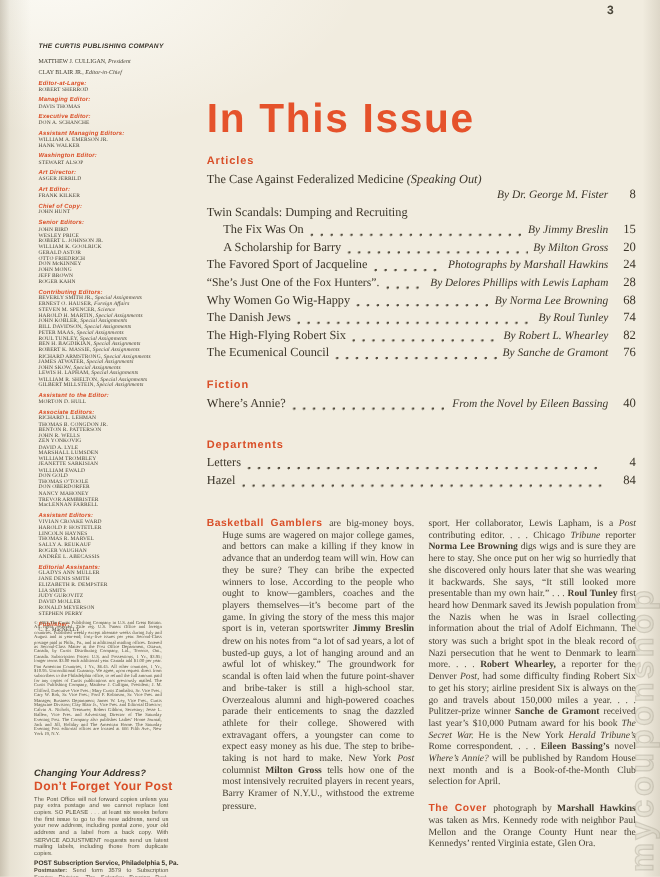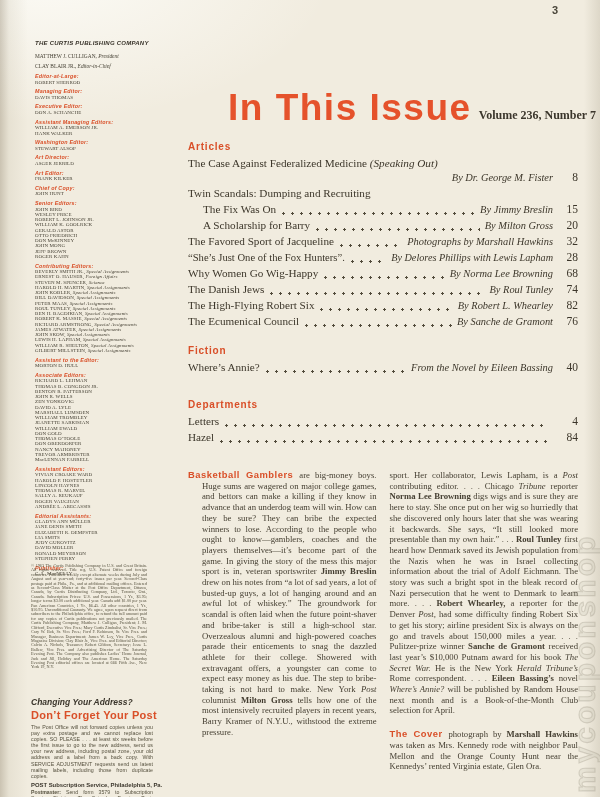--- a/index.html
+++ b/index.html
@@ -38,21 +38,21 @@
   .addr-title{font-family:"Liberation Sans",sans-serif;font-weight:bold;font-size:11px;
     letter-spacing:.3px;color:var(--accent);margin:2px 0 3px;white-space:nowrap;}
   .addr-body{font-family:"Liberation Sans",sans-serif;font-size:5.3px;line-height:6.1px;
     color:var(--gray);text-align:justify;width:122px;}
   .addr-service{font-family:"Liberation Sans",sans-serif;font-weight:bold;font-size:5.9px;
     color:#3a352b;margin-top:3.5px;white-space:nowrap;}
   .addr-post{font-family:"Liberation Sans",sans-serif;font-size:5.2px;line-height:5.8px;
     color:var(--gray);margin-top:2px;width:122px;text-align:justify;}
   
   .main{position:absolute;left:188px;top:90px;width:390px;}
-  .title-row{display:flex;align-items:flex-end;gap:7px;margin-left:40px;}
+  .title-row{display:flex;align-items:flex-end;gap:32px;}
   .big-title{font-family:"Liberation Sans",sans-serif;font-weight:bold;font-size:37px;
     line-height:36px;letter-spacing:1.5px;color:var(--title);white-space:nowrap;}
   .volume{font-size:12px;font-weight:bold;color:#3b362c;padding-bottom:3px;white-space:nowrap;}
   .sec-head{font-family:"Liberation Sans",sans-serif;font-weight:bold;font-size:10px;
     letter-spacing:.8px;color:var(--accent);}
   .h-articles{margin-top:15px;}
   .h-fiction{margin-top:17px;}
   .h-departments{margin-top:25px;}
   .toc{margin-top:5px;}
   .toc-row{display:flex;align-items:baseline;font-size:11.2px;line-height:13px;
@@ -241,21 +241,20 @@
   <div class="addr-q">Changing Your Address?</div>
   <div class="addr-title">Don’t Forget Your Post</div>
   <div class="addr-body">The Post Office will not forward copies unless you pay extra postage and we cannot replace lost copies. SO PLEASE . . . at least six weeks before the first issue to go to the new address, send us your new address, including postal zone, your old address and a label from a back copy. With SERVICE ADJUSTMENT requests send us latest mailing labels, including those from duplicate copies.</div>
   <div class="addr-service">POST Subscription Service, Philadelphia 5, Pa.</div>
   <div class="addr-post"><span class="sg-b">Postmaster:</span><span class="sg-r"> Send form 3579 to Subscription Service Division, The Saturday Evening Post, Philadelphia 5, Pa.</span></div>
 </div>
 
 <div class="main">
   <div class="title-row">
     <div class="big-title">In This Issue</div>
-    <div class="volume">Volume 236, Number 7</div>
   </div>
 
   <div class="sec-head h-articles">Articles</div>
   <div class="toc">
     <div class="toc-row">
       <span class="toc-title"><span class="sg-r">The Case Against Federalized Medicine </span><span class="sg-i">(Speaking Out)</span></span>
     </div>
     <div class="toc-row twoline-b">
       <span class="toc-by">By Dr. George M. Fister</span>
       <span class="toc-page">8</span>
@@ -272,21 +271,21 @@
     <div class="toc-row indent">
       <span class="toc-title"><span class="sg-r">A Scholarship for Barry</span></span>
       <span class="dots"></span>
       <span class="toc-by">By Milton Gross</span>
       <span class="toc-page">20</span>
     </div>
     <div class="toc-row">
       <span class="toc-title"><span class="sg-r">The Favored Sport of Jacqueline</span></span>
       <span class="dots"></span>
       <span class="toc-by">Photographs by Marshall Hawkins</span>
-      <span class="toc-page">32</span>
+      <span class="toc-page">24</span>
     </div>
     <div class="toc-row tight">
       <span class="toc-title"><span class="sg-r">“She’s Just One of the Fox Hunters”.</span></span>
       <span class="dots"></span>
       <span class="toc-by">By Delores Phillips with Lewis Lapham</span>
       <span class="toc-page">28</span>
     </div>
     <div class="toc-row">
       <span class="toc-title"><span class="sg-r">Why Women Go Wig-Happy</span></span>
       <span class="dots"></span>

